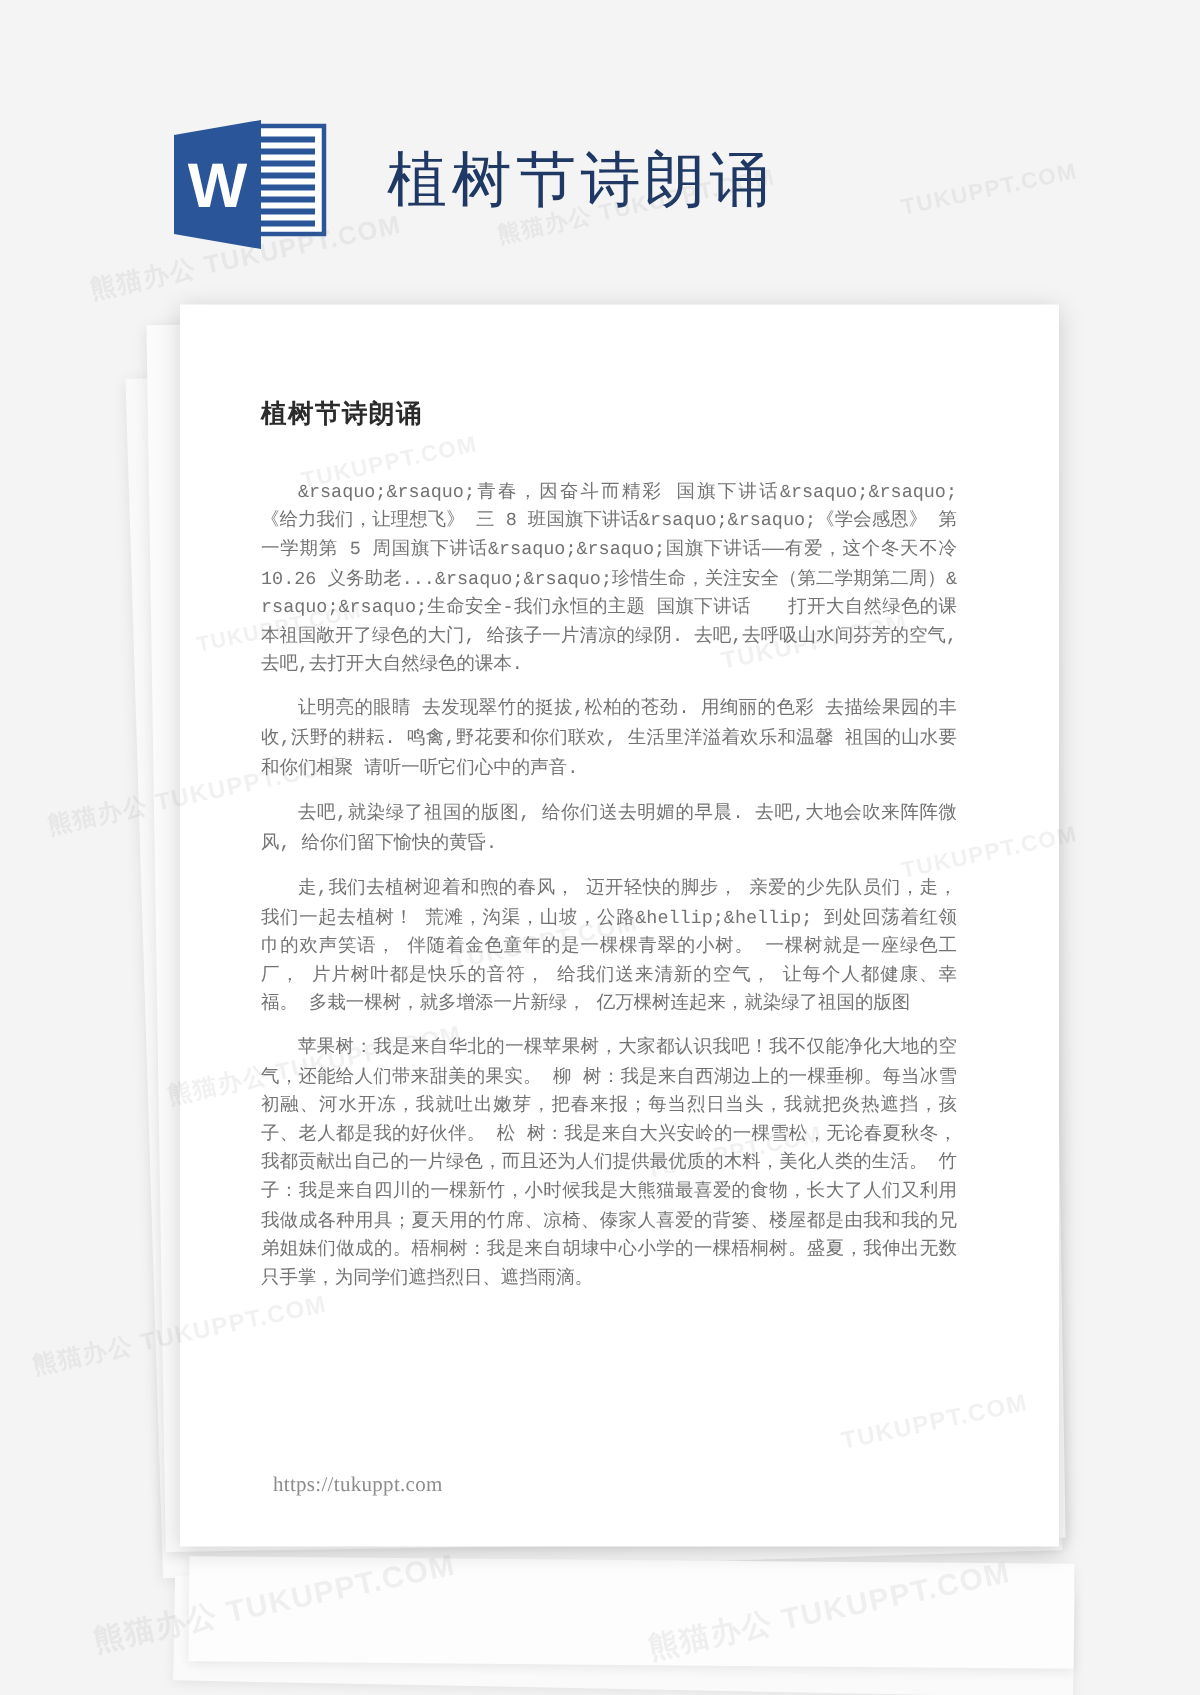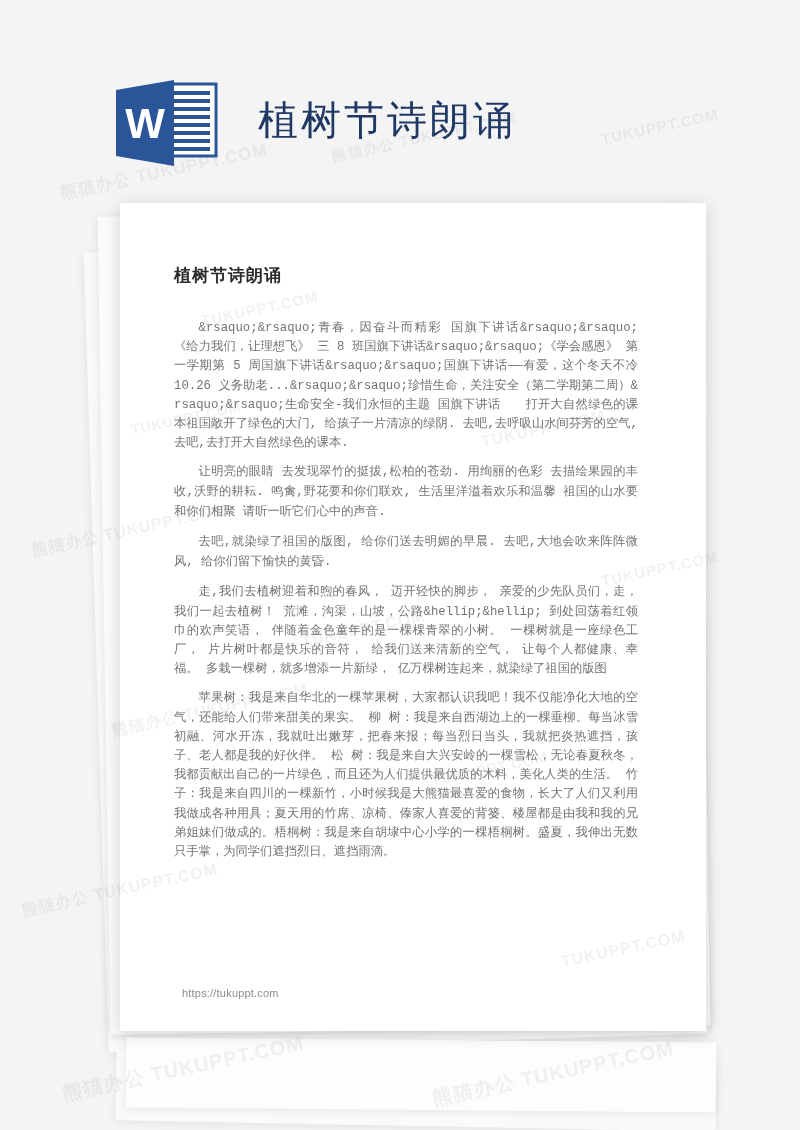--- a/index.html
+++ b/index.html
@@ -157,22 +157,22 @@
   }
   .para.dense {
     line-height: 19.2px;
     margin-bottom: 10px;
   }
 
   .footer-url {
     position: absolute;
     left: 62px;
     bottom: 32px;
-    font-family: Liberation Sans, sans-serif;
-    font-size: 11px;
+    font-family: Liberation Serif, serif;
+    font-size: 14px;
     color: #8d8d8d;
     letter-spacing: 0.2px;
   }
 </style>
 </head>
 <body style="background: rgb(244, 244, 244);">
 
 <div class="paper-stack">
   <div class="sheet sheet-back-b"></div>
   <div class="sheet sheet-back-a"></div>

